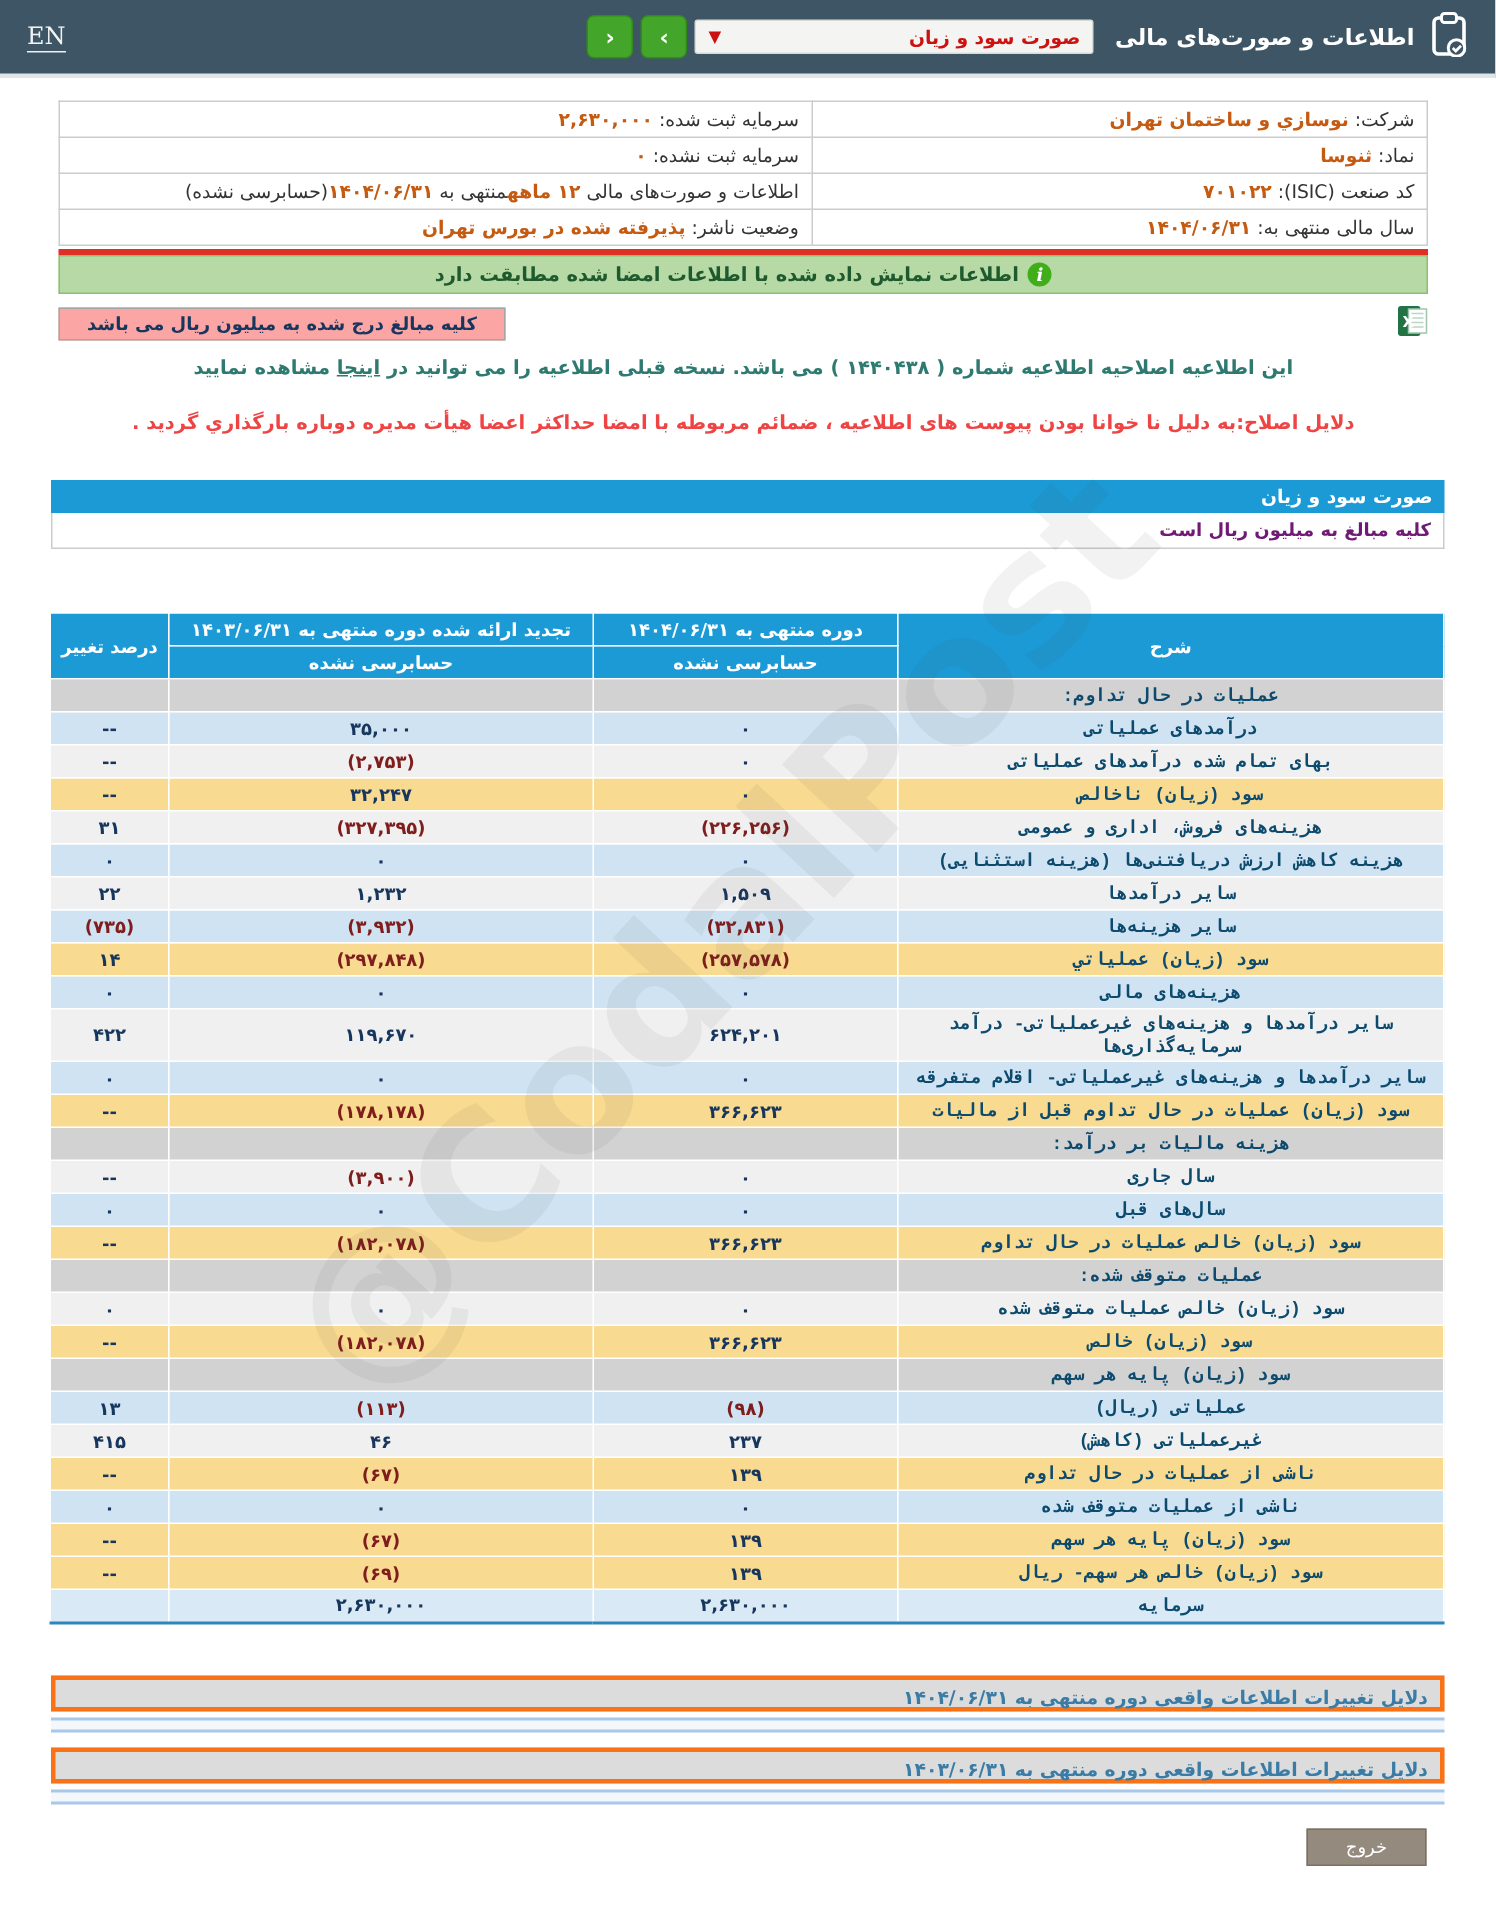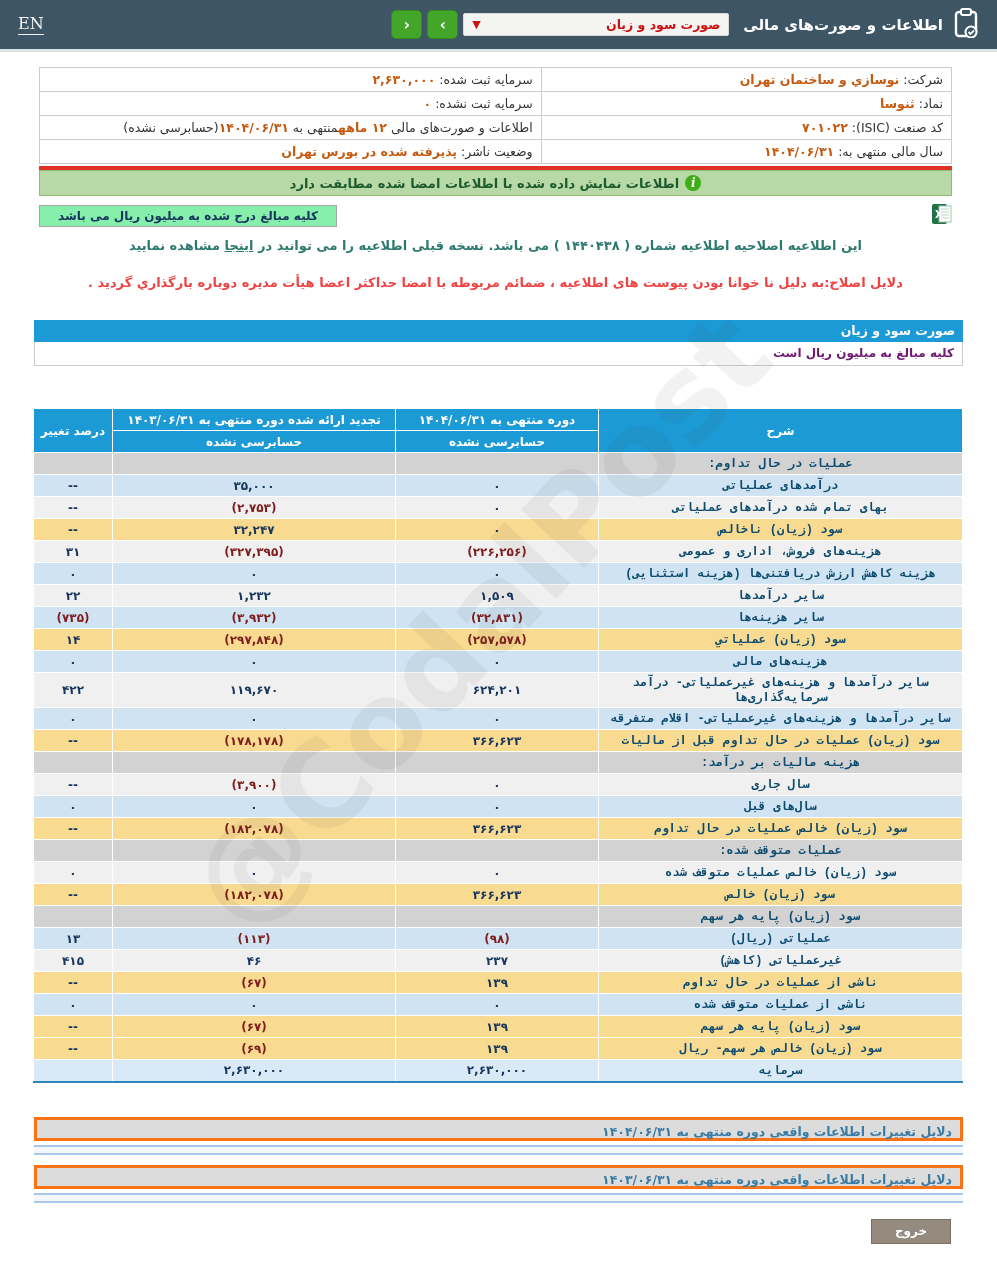--- a/index.html
+++ b/index.html
@@ -89,21 +89,21 @@
     background: #3fae19; color: #ffffff;
     font-family: "DejaVu Serif", serif; font-style: italic;
     font-size: 12px; line-height: 16px; text-align: center;
     display: inline-block; flex: 0 0 auto;
   }
   
   .unit-row { margin-top: 8px; height: 24px; display: flex; align-items: center; justify-content: space-between; direction: ltr; }
   .unit-box {
     width: 298px; height: 22px;
     border: 1px solid #a5a5a5;
-    background: #86efac;
+    background: #fca5a5;
     color: #17365d; font-size: 12px; font-weight: bold;
     text-align: center; line-height: 20px;
     direction: rtl;
   }
   .excel-icon { cursor: pointer; }
   
   .note1 { margin-top: 10px; text-align: center; color: #2e7a70; font-size: 13px; font-weight: bold; }
   .note1 a { color: #2e7a70; text-decoration: underline; cursor: pointer; }
   .note2 { margin-top: 22px; text-align: center; color: #ef4444; font-size: 13px; font-weight: bold; }
   
@@ -167,21 +167,21 @@
     border-top: 2px solid #a9c7e8;
     border-bottom: 2px solid #a9c7e8;
     margin: 4px 0 10px 0;
   }
   .footer-zone { margin-top: 34px; }
   .exit-btn {
     margin: 16px 12px 0 0;
     width: 80px; height: 25px;
     background: #948a7e;
     border: 1px solid #7a7163;
-    color: #ffffff; font-size: 12px; font-weight: bold;
+    color: #ffffff; font-size: 12px; font-weight: normal;
     text-align: center; line-height: 23px;
     cursor: pointer;
   }
   
   .watermark {
     position: absolute;
     top: 620px; left: 480px;
     transform: translate(-50%, -50%) rotate(-47deg);
     font-size: 118px; font-weight: bold;
     color: rgba(70,70,70,0.07);

